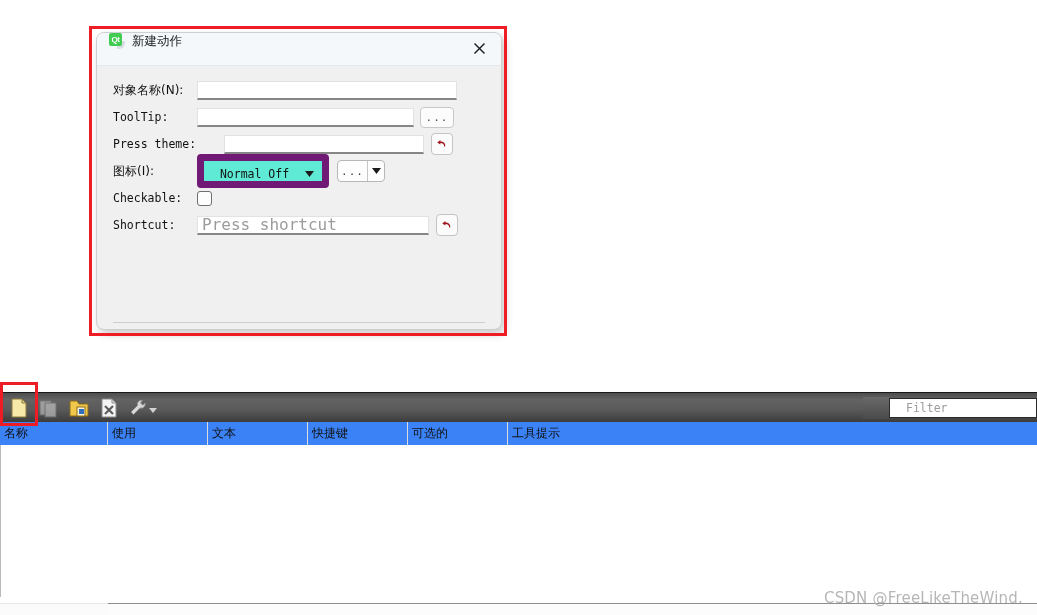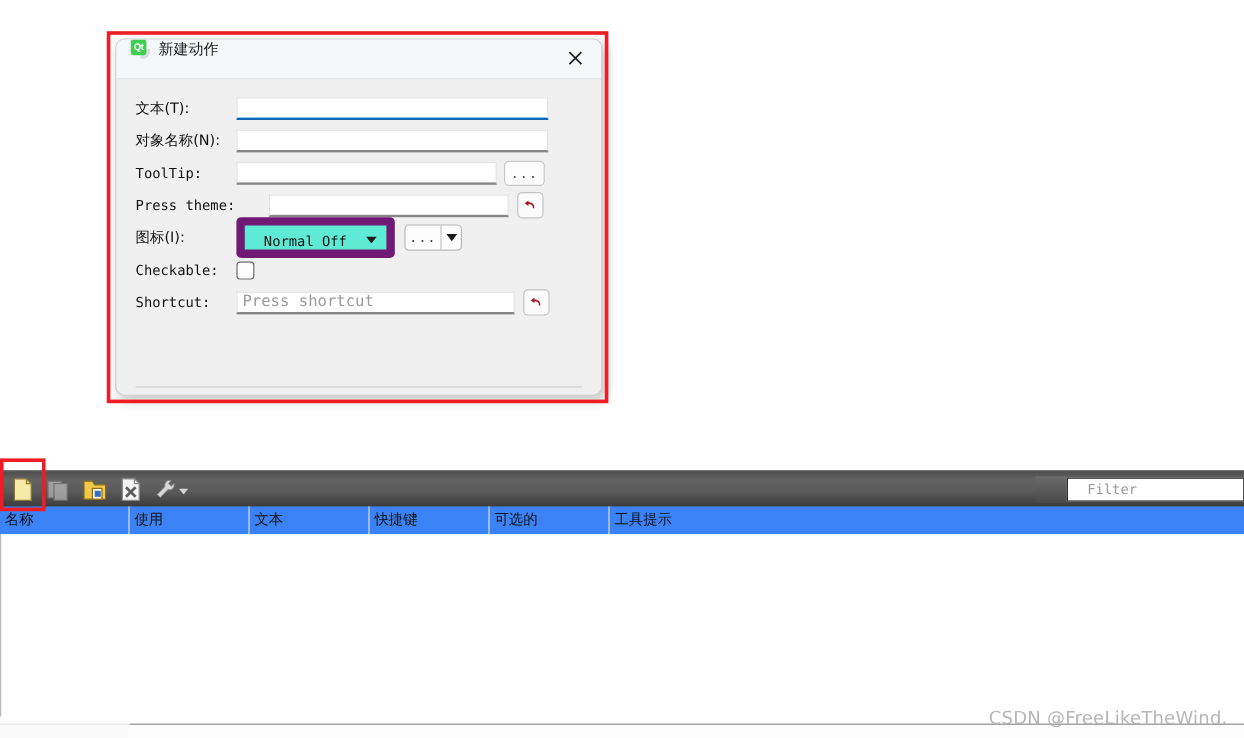--- a/index.html
+++ b/index.html
@@ -88,21 +88,21 @@
   
   .ledit{
     background:#ffffff;
     border:1px solid #e2e2e2;
     border-bottom:2px solid #868686;
     height:19px;
     box-sizing:border-box;
     display:flex;align-items:center;
     padding:0 4px;
     font-family:"DejaVu Sans Mono", monospace;
-    font-size:13px;
+    font-size:16px;
     color:#222;
   }
   .ledit.focused{border-bottom:2px solid #0a68b8;}
   .ledit .ph{color:#9b9b9b;}
 
   .ledit.text-f{width:260px;}
   .ledit.obj-f{width:260px;}
   .ledit.tip-f{width:217px;}
   .ledit.icontheme-f{width:200px;margin-left:27px;}
   .ledit.shortcut-f{width:232px;}
@@ -285,26 +285,20 @@
     <div class="dlg-close">
       <svg width="13" height="13" viewBox="0 0 13 13">
         <line x1="1.5" y1="1.5" x2="11.5" y2="11.5" stroke="#1d1d1d" stroke-width="1.4"></line>
         <line x1="11.5" y1="1.5" x2="1.5" y2="11.5" stroke="#1d1d1d" stroke-width="1.4"></line>
       </svg>
     </div>
   </div>
 
   <div class="dlg-body">
 
-    <div class="frow">
-      <div class="flabel cjk">文本(T):</div>
-      <div class="ledit text-f focused">
-        <span></span>
-      </div>
-    </div>
 
     <div class="frow">
       <div class="flabel cjk">对象名称(N):</div>
       <div class="ledit obj-f">
         <span></span>
       </div>
     </div>
 
     <div class="frow">
       <div class="flabel">ToolTip:</div>

